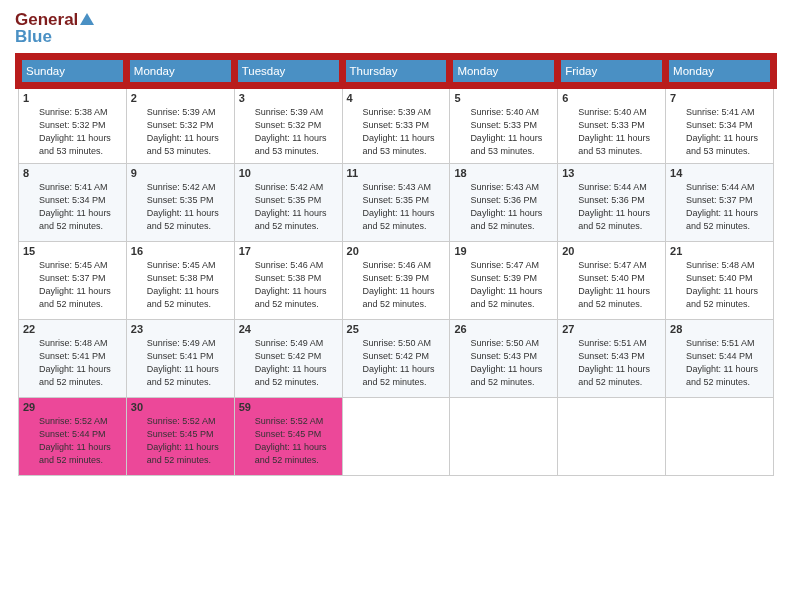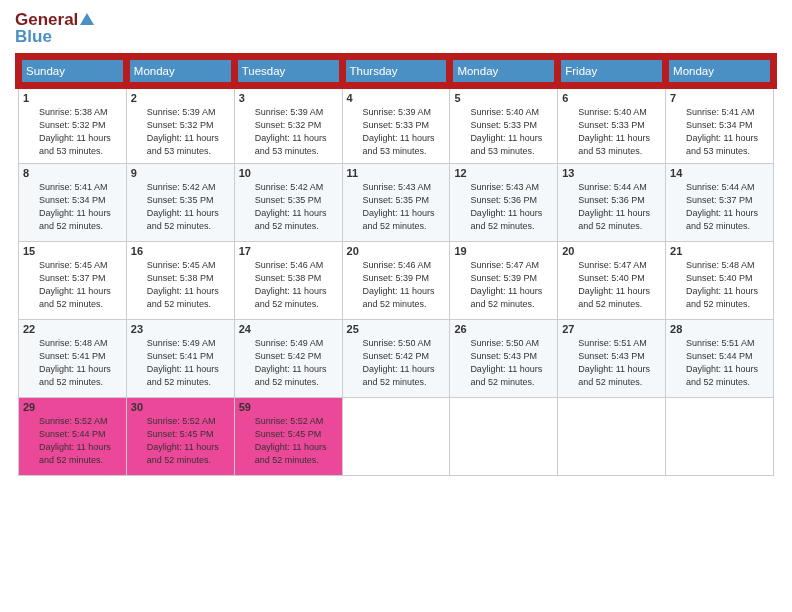--- a/index.html
+++ b/index.html
@@ -161,21 +161,21 @@
           </td>
           <td>
             <span class="day-num">10</span>
 <div class="day-info">Sunrise: 5:42 AM<br>Sunset: 5:35 PM<br>Daylight: 11 hours and 52 minutes.</div>
           </td>
           <td>
             <span class="day-num">11</span>
 <div class="day-info">Sunrise: 5:43 AM<br>Sunset: 5:35 PM<br>Daylight: 11 hours and 52 minutes.</div>
           </td>
           <td>
-            <span class="day-num">12</span>
+            <span class="day-num">18</span>
 <div class="day-info">Sunrise: 5:43 AM<br>Sunset: 5:36 PM<br>Daylight: 11 hours and 52 minutes.</div>
           </td>
           <td>
             <span class="day-num">13</span>
 <div class="day-info">Sunrise: 5:44 AM<br>Sunset: 5:36 PM<br>Daylight: 11 hours and 52 minutes.</div>
           </td>
           <td>
             <span class="day-num">14</span>
 <div class="day-info">Sunrise: 5:44 AM<br>Sunset: 5:37 PM<br>Daylight: 11 hours and 52 minutes.</div>
           </td>

